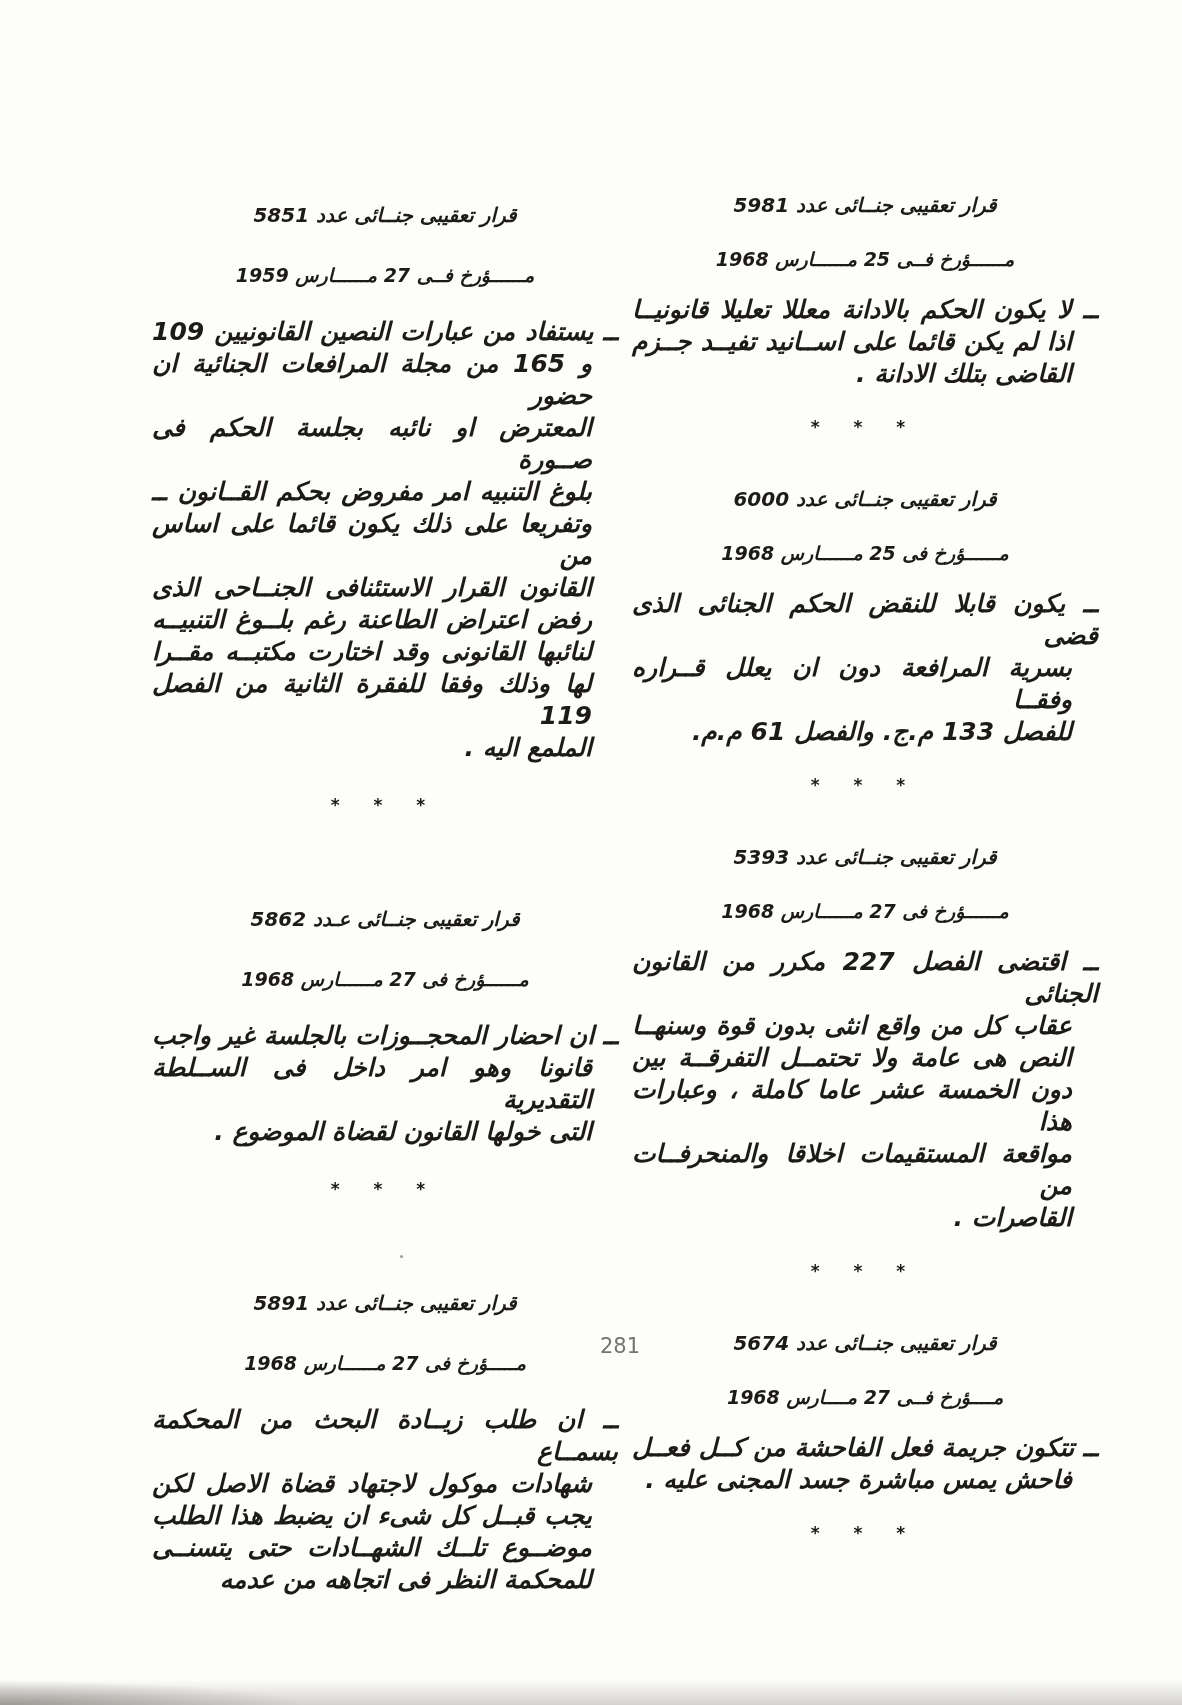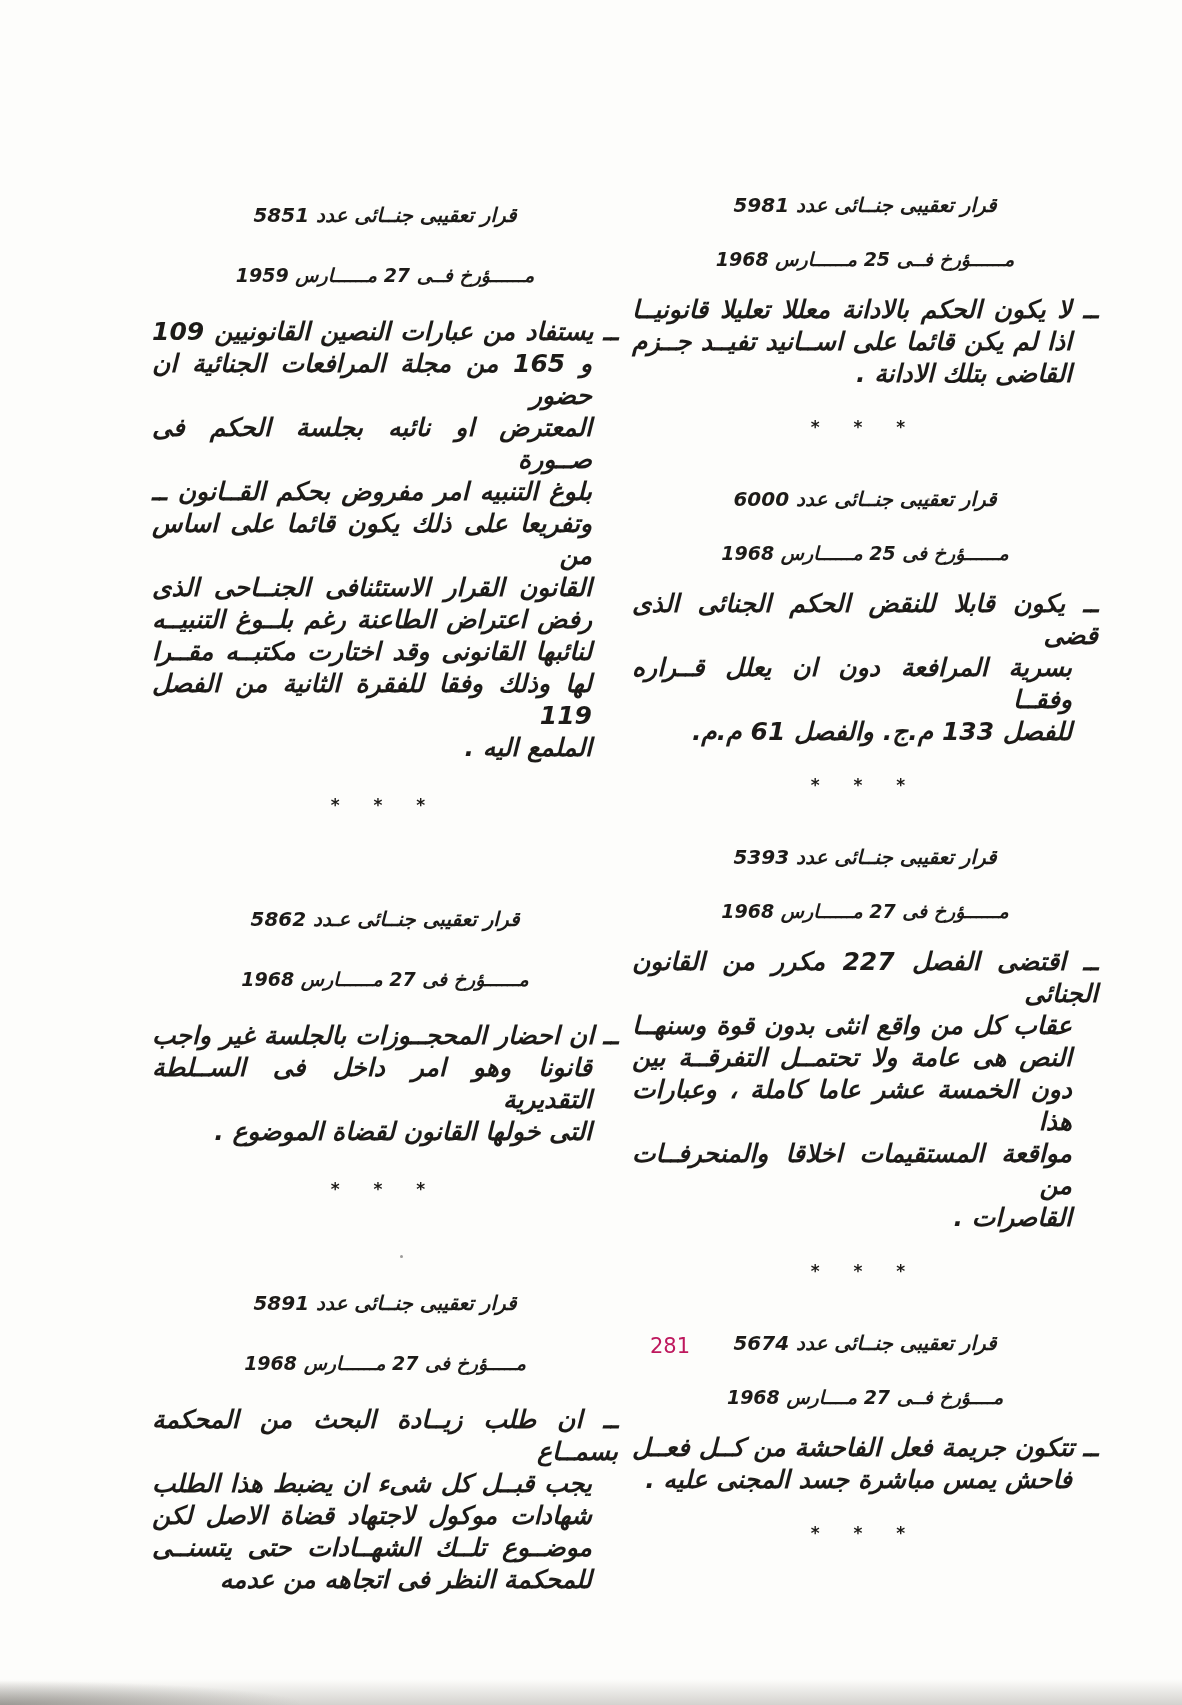--- a/index.html
+++ b/index.html
@@ -66,23 +66,23 @@
     letter-spacing:14px;
     line-height:30px;
   }
   .col-right .stars{ margin-top:22px; }
 
   .page-number{
     position:absolute;
     top:1334px;
     left:600px;
     width:90px;
-    text-align:right;
+    text-align:left;
     font-size:21px;
-    color:#be185d;
+    color:#737373;
     direction:ltr;
   }
 
   .bottom-shadow{
     position:absolute;
     left:0; right:0; bottom:0;
     height:26px;
     background:linear-gradient(to top, rgba(150,146,139,.40), rgba(150,146,139,0));
     pointer-events:none;
   }
@@ -179,22 +179,22 @@
           <div class="line last">التى خولها القانون لقضاة الموضوع .</div>
         </div>
     <p class="stars">* * *</p>
   </section>
 
   <section class="block">
     <h2 class="title">قرار تعقيبى جنــائى عدد 5891</h2>
     <p class="date">مـــــؤرخ فى 27 مــــــارس 1968</p>
     <div class="body">
           <div class="line first">ــ ان طلب زيــادة البحث من المحكمة بسمــاع</div>
+          <div class="line">شهادات موكول لاجتهاد قضاة الاصل لكن</div>
           <div class="line">يجب قبــل كل شىء ان يضبط هذا الطلب</div>
-          <div class="line">شهادات موكول لاجتهاد قضاة الاصل لكن</div>
           <div class="line">موضــوع تلــك الشهــادات حتى يتسنــى</div>
           <div class="line last">للمحكمة النظر فى اتجاهه من عدمه</div>
         </div>
 
   </section>
 </div>
 
   <div class="page-number">281</div>
 
   <span class="speck" style="top:498px;left:927px;"></span>

